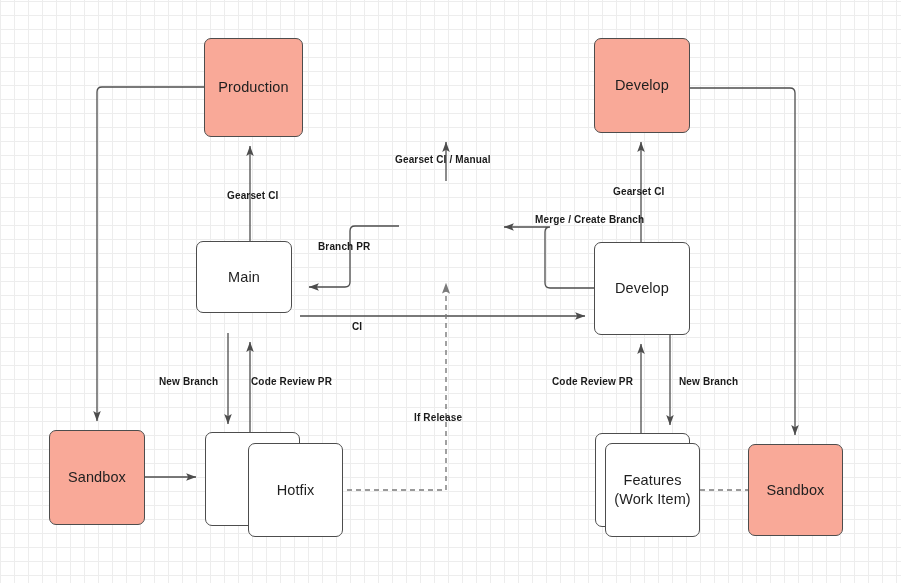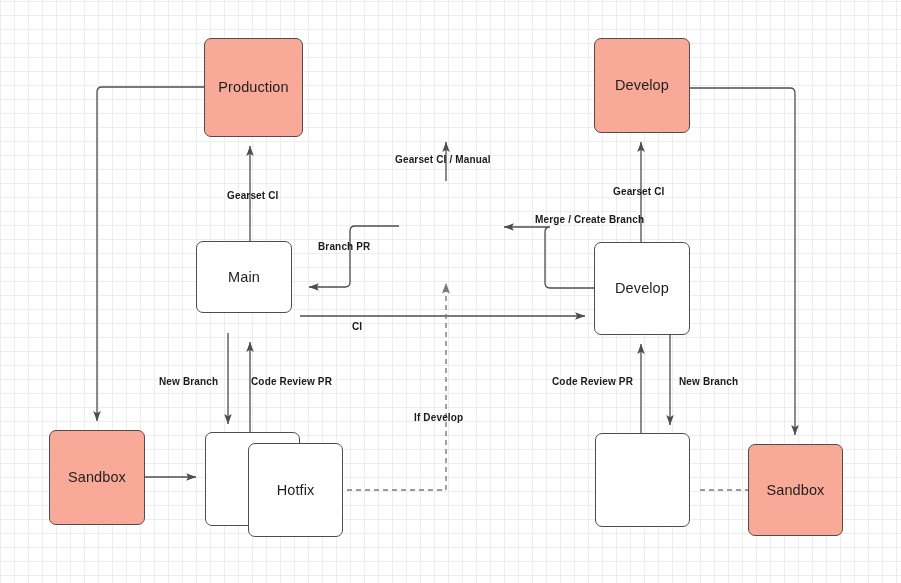--- a/index.html
+++ b/index.html
@@ -121,20 +121,26 @@
       <path d="M311,490 L446,490 L446,283" marker-end="url(#arrowd)"></path>
     </g>
   </svg>
 
   <div class="stack-back" style="left:205px; top:432px; width:95px; height:94px;"></div>
   <div class="node branch" style="left:216px; top:443px; width:95px; height:94px;margin-left:32px;">
     <span>Hotfix</span>
   </div>
 
   <div class="stack-back" style="left:595px; top:433px; width:95px; height:94px;"></div>
+  <div class="node branch" style="left:605px; top:443px; width:95px; height:94px;">
+    <span style="display:block;">
+      <span style="display:block;">Features</span>
+      <span style="display:block;">(Work Item)</span>
+    </span>
+  </div>
 
   <div class="node env" style="left:204px; top:38px; width:99px; height:99px;">
     <span>Production</span>
   </div>
 
 
   <div class="node env" style="left:594px; top:38px; width:96px; height:95px;">
     <span>Develop</span>
   </div>
 
@@ -168,15 +174,15 @@
   <div class="edge-label" style="left:352px; top:311px;margin-top:10px;">CI</div>
 
   <div class="edge-label" style="left:159px; top:376px;">New Branch</div>
 
   <div class="edge-label" style="left:251px; top:376px;">Code Review PR</div>
 
   <div class="edge-label" style="left:552px; top:376px;">Code Review PR</div>
 
   <div class="edge-label" style="left:679px; top:376px;">New Branch</div>
 
-  <div class="edge-label" style="left:414px; top:412px;">If Develop</div>
+  <div class="edge-label" style="left:414px; top:412px;">If Release</div>
 
 </div>
 
 </body></html>

